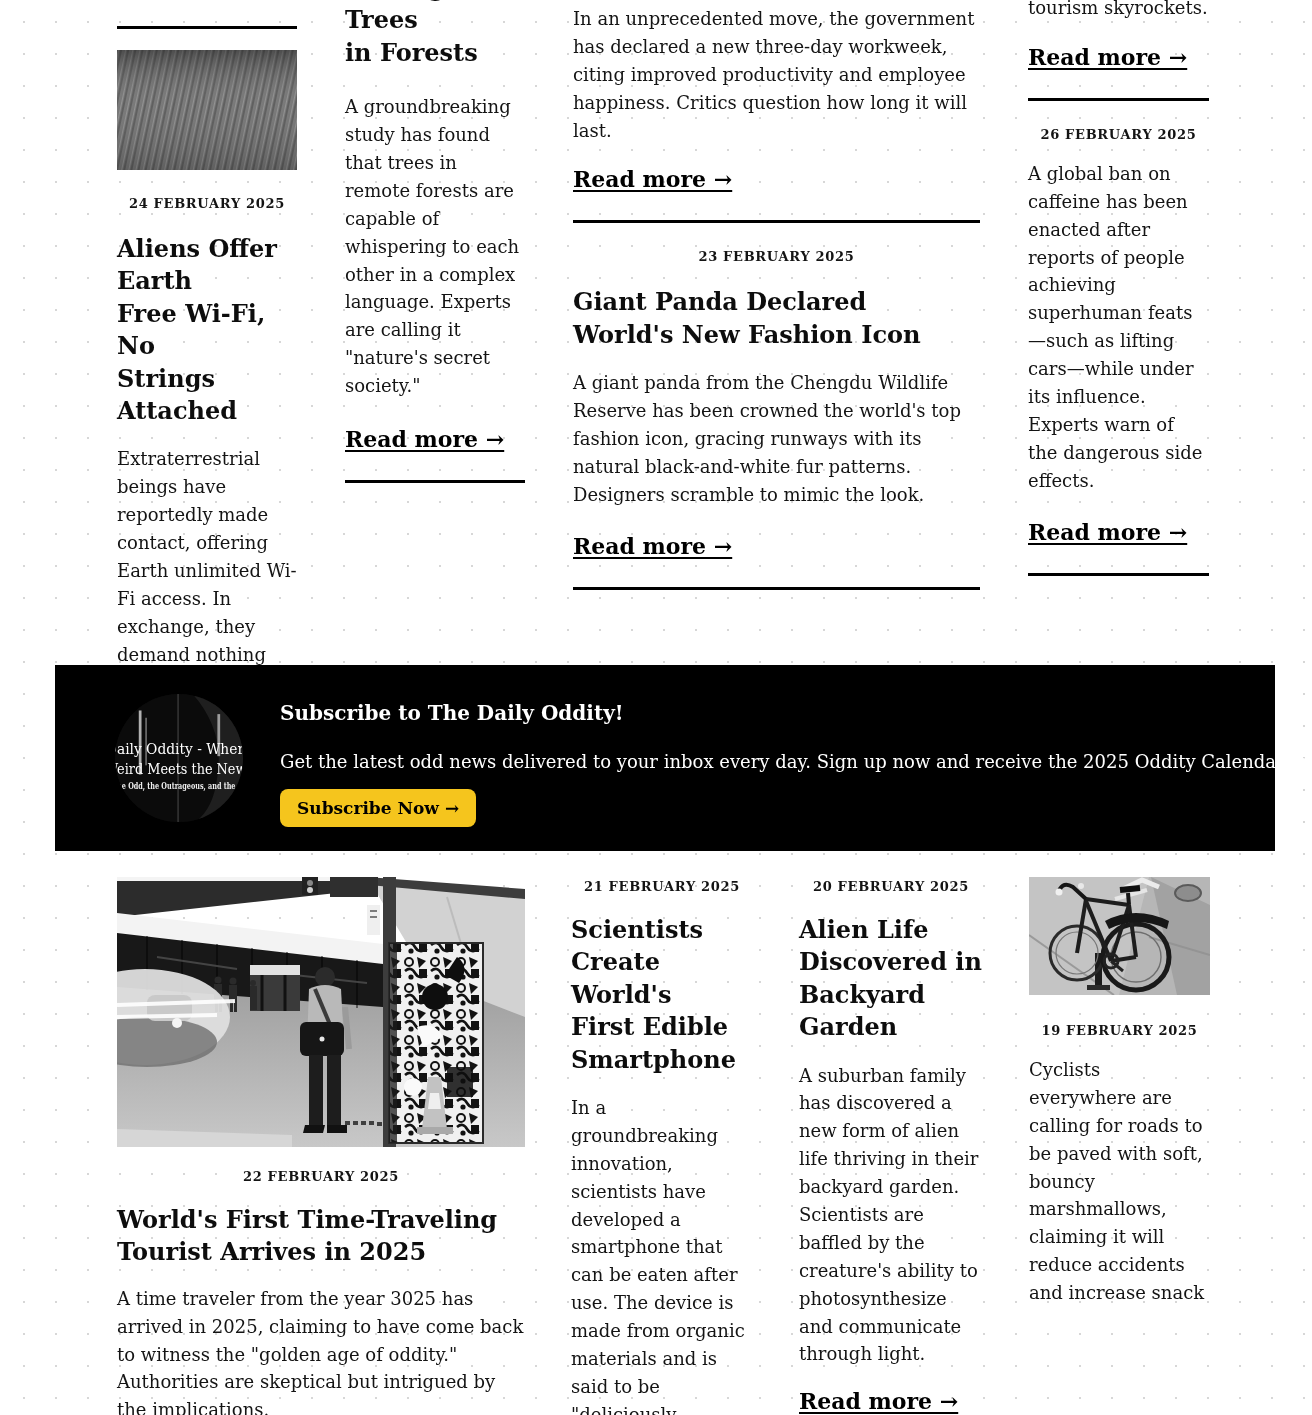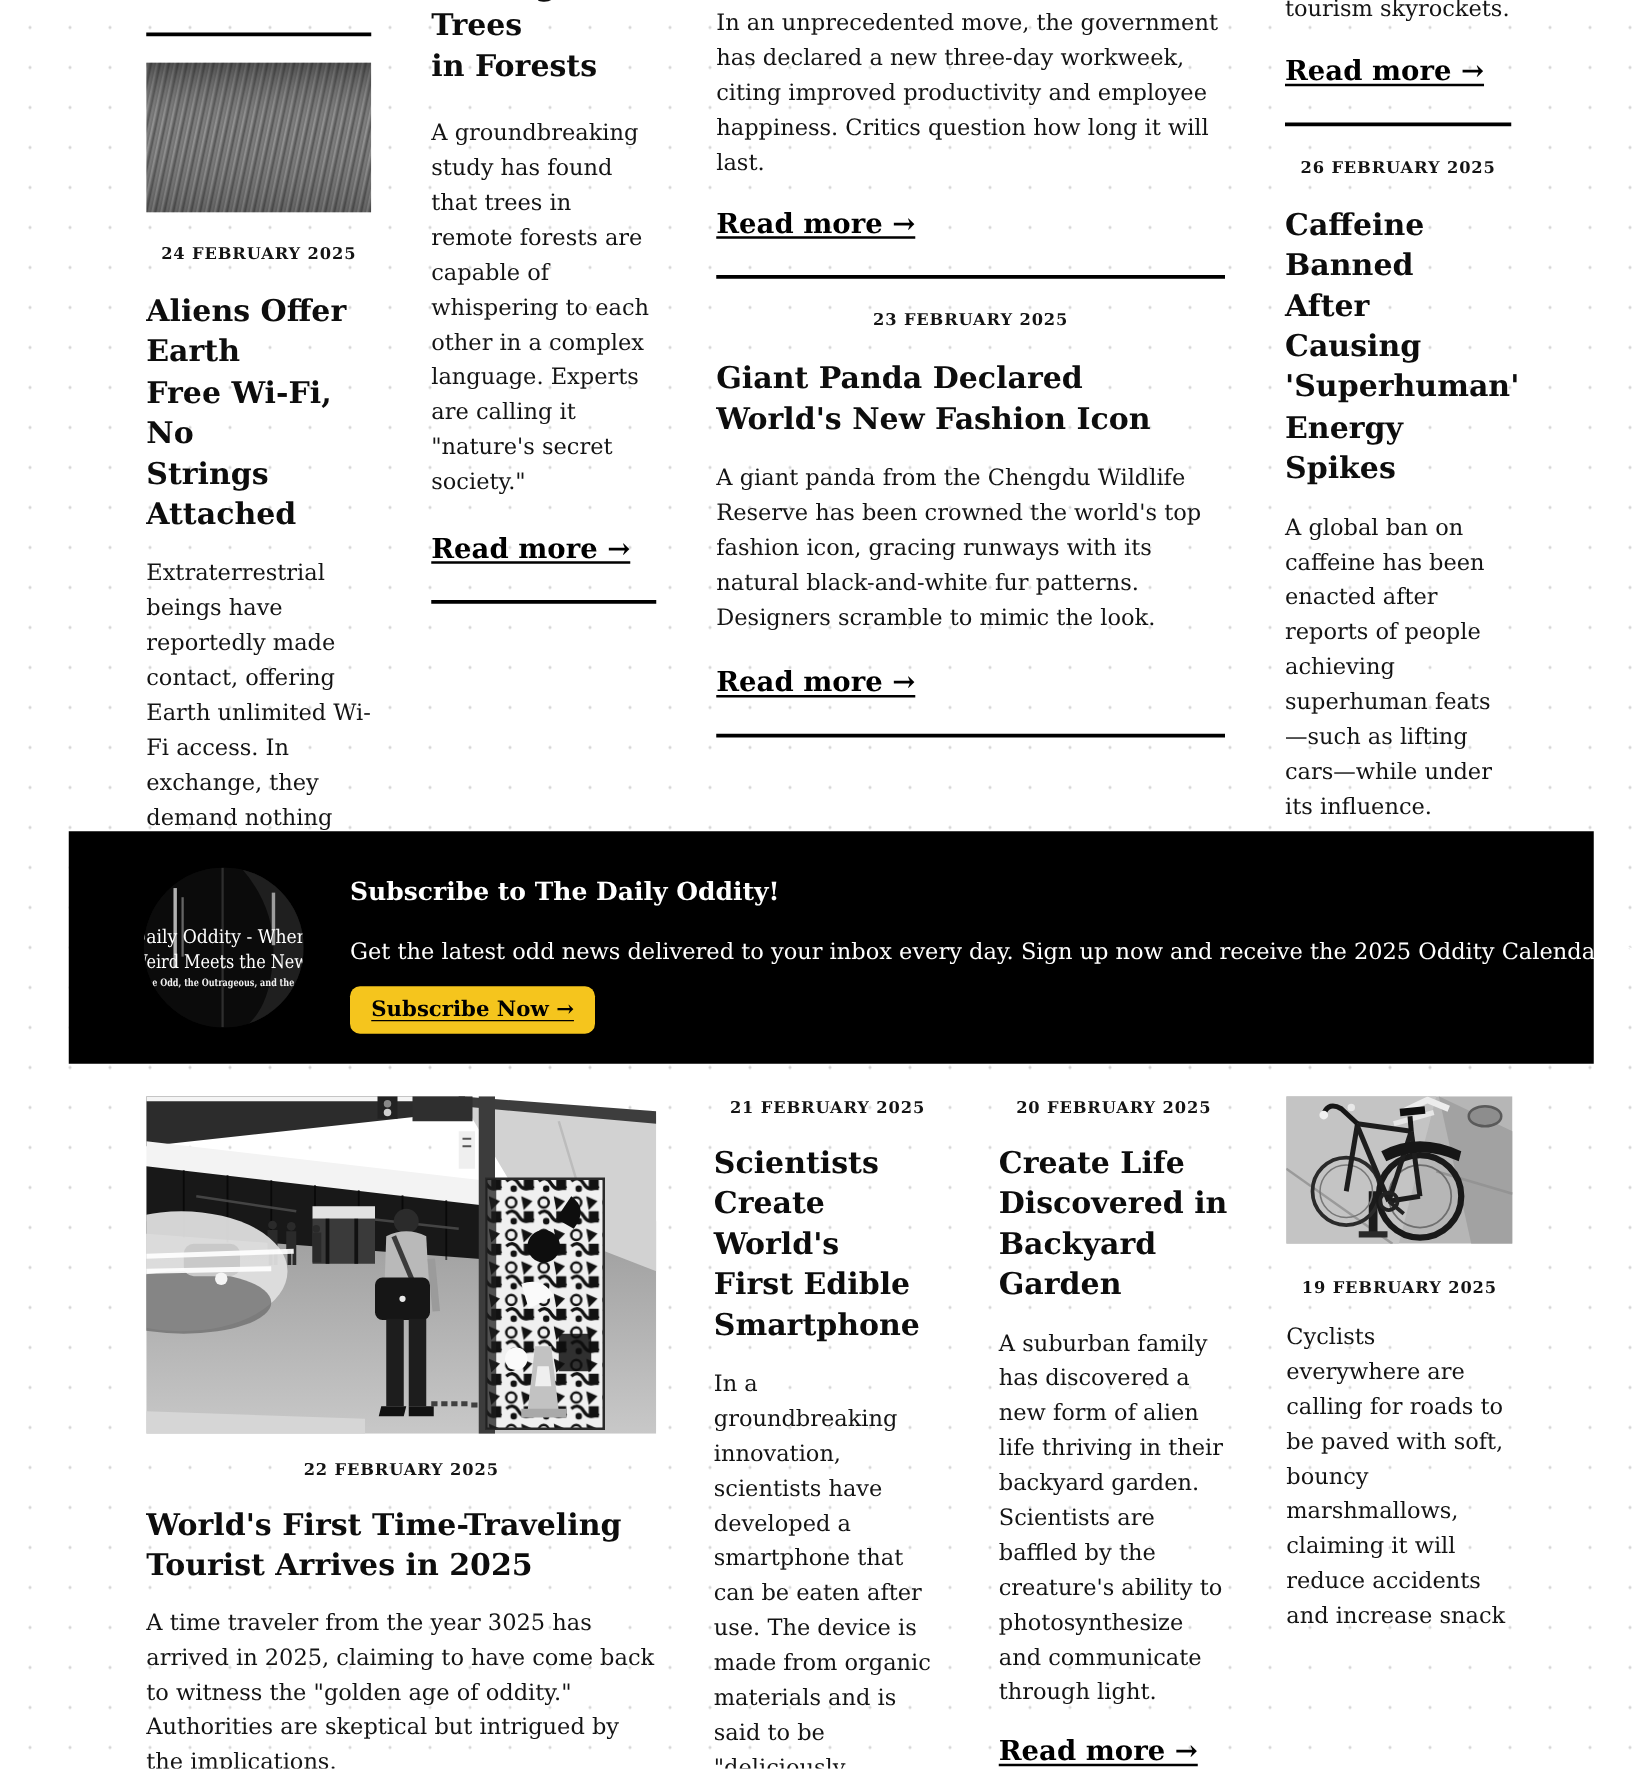--- a/index.html
+++ b/index.html
@@ -29,21 +29,21 @@
   figure.art-img svg { display:block; }
 
   
   .banner { position:absolute; left:55px; top:665px; width:1220px; height:186px; background:#000; color:#fff; }
   .banner-logo { position:absolute; left:60px; top:29px; width:128px; height:128px; border-radius:50%; overflow:hidden; background:#0a0a0a; }
   .banner-heading { position:absolute; left:225px; top:36px; font-size:20px; font-weight:bold; margin:0; }
   .banner-text { position:absolute; left:225px; top:86px; font-size:18px; margin:0; white-space:nowrap; }
   .banner-btn {
     position:absolute; left:225px; top:124px;
     background:#f5c51d; color:#000; font-family:inherit; font-weight:bold; font-size:17px;
-    padding:9px 17px; border:none; border-radius:8px; text-decoration:underline; text-underline-offset:3px; cursor:pointer;
+    padding:9px 17px; border:none; border-radius:8px; text-underline-offset:3px; cursor:pointer;
   }
 </style>
 </head>
 <body>
 
 <div class="page">
 
   <div class="top-grid">
 
     <div class="col">
@@ -101,24 +101,20 @@
     </div>
 
     <div class="col">
       <div>
         <p class="art-body" style="margin-top:-6px">tourism skyrockets.</p>
         <span class="rm-wrap" style="margin-top:22px"><a class="read-more">Read more →</a></span>
         <hr class="rule">
       </div>
       <div>
         <p class="art-date">26 FEBRUARY 2025</p>
-        <h2 class="art-title">Caffeine Banned
-After Causing
-'Superhuman'
-Energy Spikes</h2>
         <p class="art-body">A global ban on caffeine has been enacted after reports of people achieving superhuman feats—such as lifting cars—while under its influence. Experts warn of the dangerous side effects.</p>
         <span class="rm-wrap" style="margin-top:24px"><a class="read-more">Read more →</a></span>
         <hr class="rule">
       </div>
     </div>
   </div>
 
   <div class="banner">
     <div class="banner-logo">
       <svg width="128" height="128" viewBox="0 0 140 140">
@@ -269,21 +265,21 @@
       <h2 class="art-title" style="margin-top:20px">Scientists
 Create World's
 First Edible
 Smartphone</h2>
       <p class="art-body">In a groundbreaking innovation, scientists have developed a smartphone that can be eaten after use. The device is made from organic materials and is said to be "deliciously functional."</p>
 
     </div>
 
     <div class="col">
       <p class="art-date" style="margin-top:2px">20 FEBRUARY 2025</p>
-      <h2 class="art-title" style="margin-top:20px">Create Life
+      <h2 class="art-title" style="margin-top:20px">Alien Life
 Discovered in
 Backyard Garden</h2>
       <p class="art-body">A suburban family has discovered a new form of alien life thriving in their backyard garden. Scientists are baffled by the creature's ability to photosynthesize and communicate through light.</p>
       <span class="rm-wrap" style="margin-top:20px"><a class="read-more">Read more →</a></span>
 
     </div>
 
     <div class="col">
       <figure class="art-img">
         <svg width="181" height="118" viewBox="0 0 181 118">

